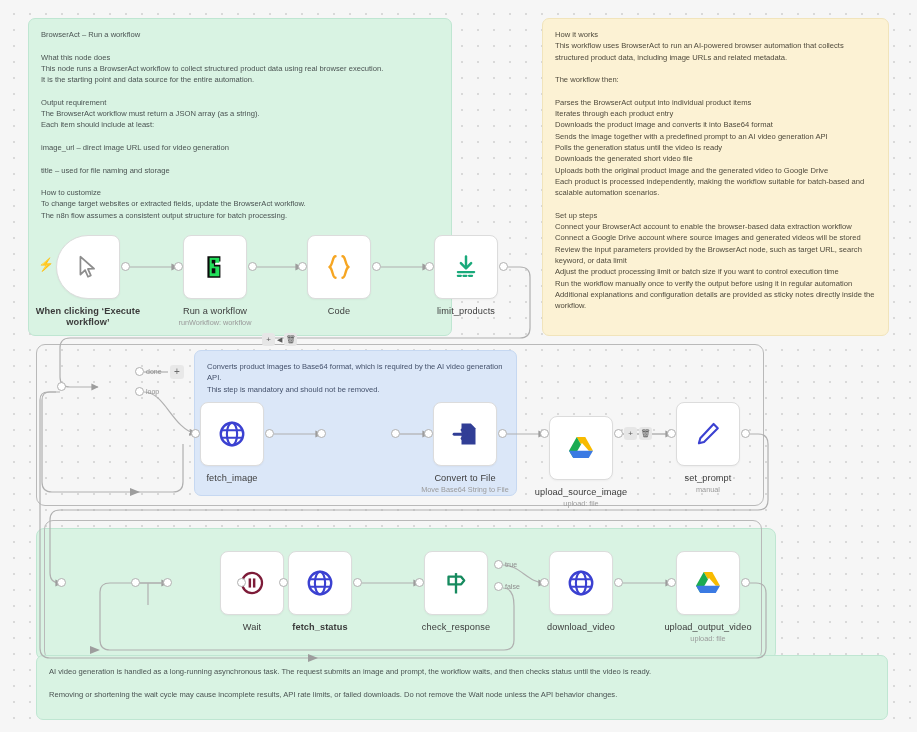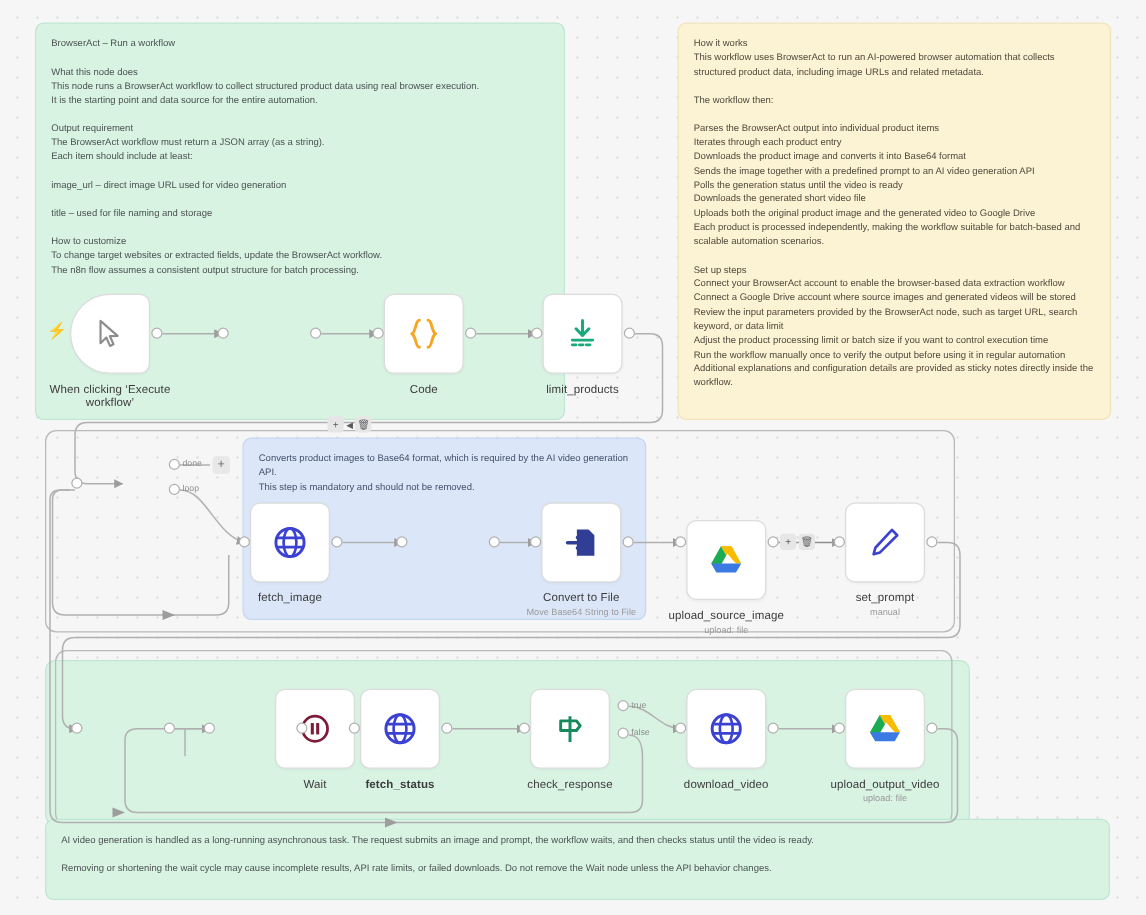--- a/index.html
+++ b/index.html
@@ -79,21 +79,21 @@
     text-align: center;
     font-size: 7.3px;
     line-height: 9px;
     color: #9a9a9a;
     width: 150px;
     margin-left: -43px;
     margin-top: 1px;
   }
 
   
-  #n-trigger   { left: 56px;  top: 235px; }
+  #n-trigger   { left: 56px;  top: 235px; font-weight: bold; }
   #n-runwf     { left: 183px; top: 235px; }
   #n-code      { left: 307px; top: 235px; }
   #n-limit     { left: 434px; top: 235px; }
   #n-iterate   { left: 66px;  top: 355px; }
   #n-fetchimg  { left: 200px; top: 402px; }
   #n-convb64   { left: 326px; top: 402px; }
   #n-conv2file { left: 433px; top: 402px; }
   #n-upsrc     { left: 549px; top: 416px; }
   #n-setprompt { left: 676px; top: 402px; }
   #n-http      { left: 66px;  top: 551px; }
@@ -273,20 +273,32 @@
 
     <div class="node trigger" id="n-trigger">
       <div class="box">
         <svg class="icn" width="26" height="26" viewBox="0 0 24 24">
           <path d="M5 2.5 L5 19 L9.3 14.8 L12 21 L14.6 19.8 L11.9 13.8 L17.6 13.6 Z" fill="none" stroke="#8d8d8d" stroke-width="1.6" stroke-linejoin="round"></path>
         </svg>
       </div>
       <div class="caption">When clicking ‘Execute workflow’</div>
     </div>
 
+    <div class="node" id="n-runwf">
+      <div class="box">
+        <svg class="icn" width="26" height="26" viewBox="0 0 24 24">
+          <path d="M5 2 L17 2 L17 7 L12 7 L12 10 L17 10 L17 22 L5 22 Z" fill="#0b0b0b"></path>
+          <path d="M7 3.5 L16 3.5 L16 8 L11 8 L11 11.5 L16 11.5 L16 20.5 L7 20.5 Z" fill="#22e05a"></path>
+          <rect x="9" y="5.4" width="3.3" height="3.3" fill="#0b0b0b"></rect>
+          <rect x="9" y="13.2" width="3.3" height="4.6" fill="#0b0b0b"></rect>
+        </svg>
+      </div>
+      <div class="caption">Run a workflow</div>
+      <div class="subcaption">runWorkflow: workflow</div>
+    </div>
 
     <div class="node" id="n-limit">
       <div class="box">
         <svg class="icn" width="28" height="28" viewBox="0 0 24 24">
           <path d="M12 3 L12 12" stroke="#19a97a" stroke-width="2.1" stroke-linecap="round"></path>
           <path d="M7.6 8.6 L12 13.2 L16.4 8.6" fill="none" stroke="#19a97a" stroke-width="2.1" stroke-linecap="round" stroke-linejoin="round"></path>
           <path d="M5 16.3 L19 16.3" stroke="#19a97a" stroke-width="1.9" stroke-linecap="round"></path>
           <path d="M5 19.6 L19 19.6" stroke="#19a97a" stroke-width="1.9" stroke-linecap="round" stroke-dasharray="2.6 2.2"></path>
         </svg>
       </div>

